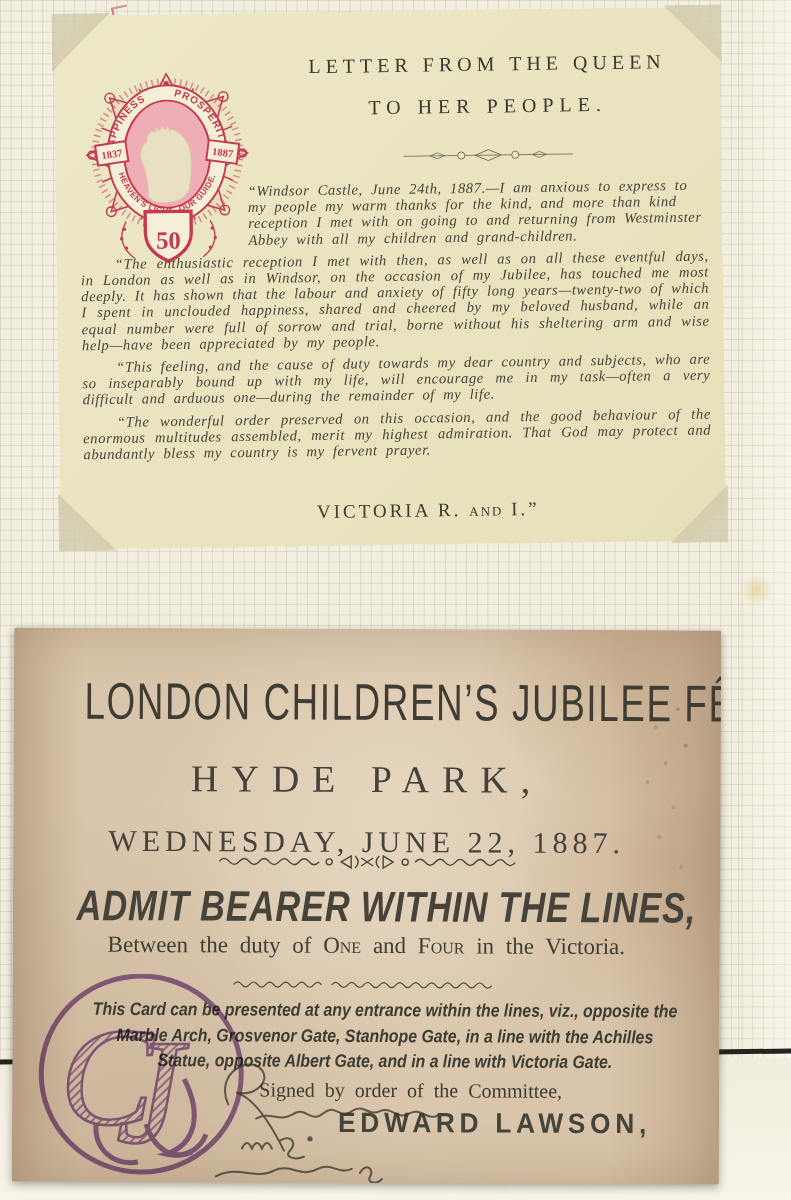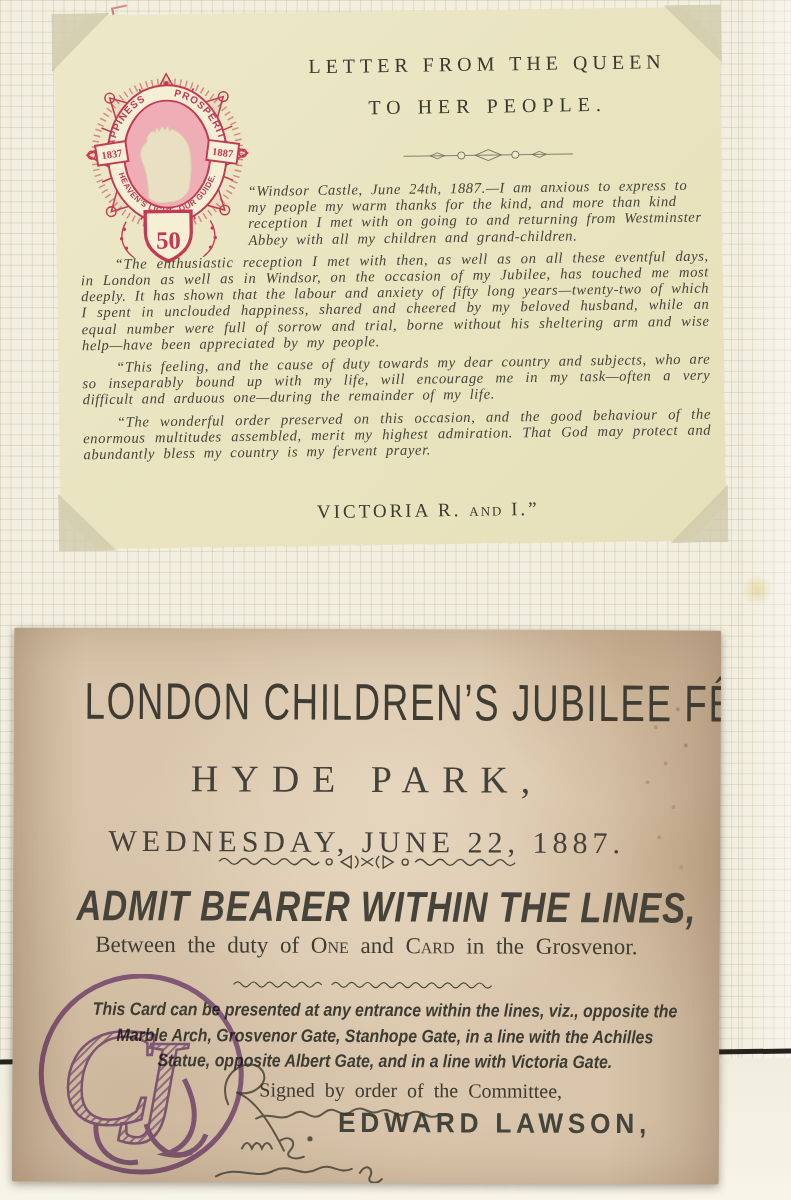--- a/index.html
+++ b/index.html
@@ -279,21 +279,21 @@
         <path d="M124,9 L134,3 L134,15 Z M176,9 L166,3 L166,15 Z"></path>
         <path d="M138,3 q6,6 0,12 M162,3 q-6,6 0,12"></path>
         <path d="M144,5 l12,8 M144,13 l12,-8"></path>
       </g>
     </svg>
   </div>
 
   <div class="bc-admit">ADMIT BEARER WITHIN THE LINES,</div>
 
   <div class="bc-between">
-    <span>Between the duty of </span><span class="sc">One</span><span> and </span><span class="sc">Card</span><span> in the Grosvenor.</span>
+    <span>Between the duty of </span><span class="sc">One</span><span> and </span><span class="sc">Four</span><span> in the Victoria.</span>
   </div>
 
   <div class="bc-div2">
     <svg width="270" height="10" viewBox="0 0 270 10">
       <g stroke="#4a473c" fill="none" stroke-width="1.2">
         <path d="M2,5 q4,-5 8,0 t8,0 t8,0 t8,0 t8,0 t8,0 t8,0 t8,0 t8,0 t8,0 t8,0"></path>
         <path d="M100,5 q4,-5 8,0 t8,0 t8,0 t8,0 t8,0 t8,0 t8,0 t8,0 t8,0 t8,0 t8,0 t8,0 t8,0 t8,0 t8,0 t8,0 t8,0 t8,0 t8,0 t8,0"></path>
       </g>
     </svg>
   </div>

